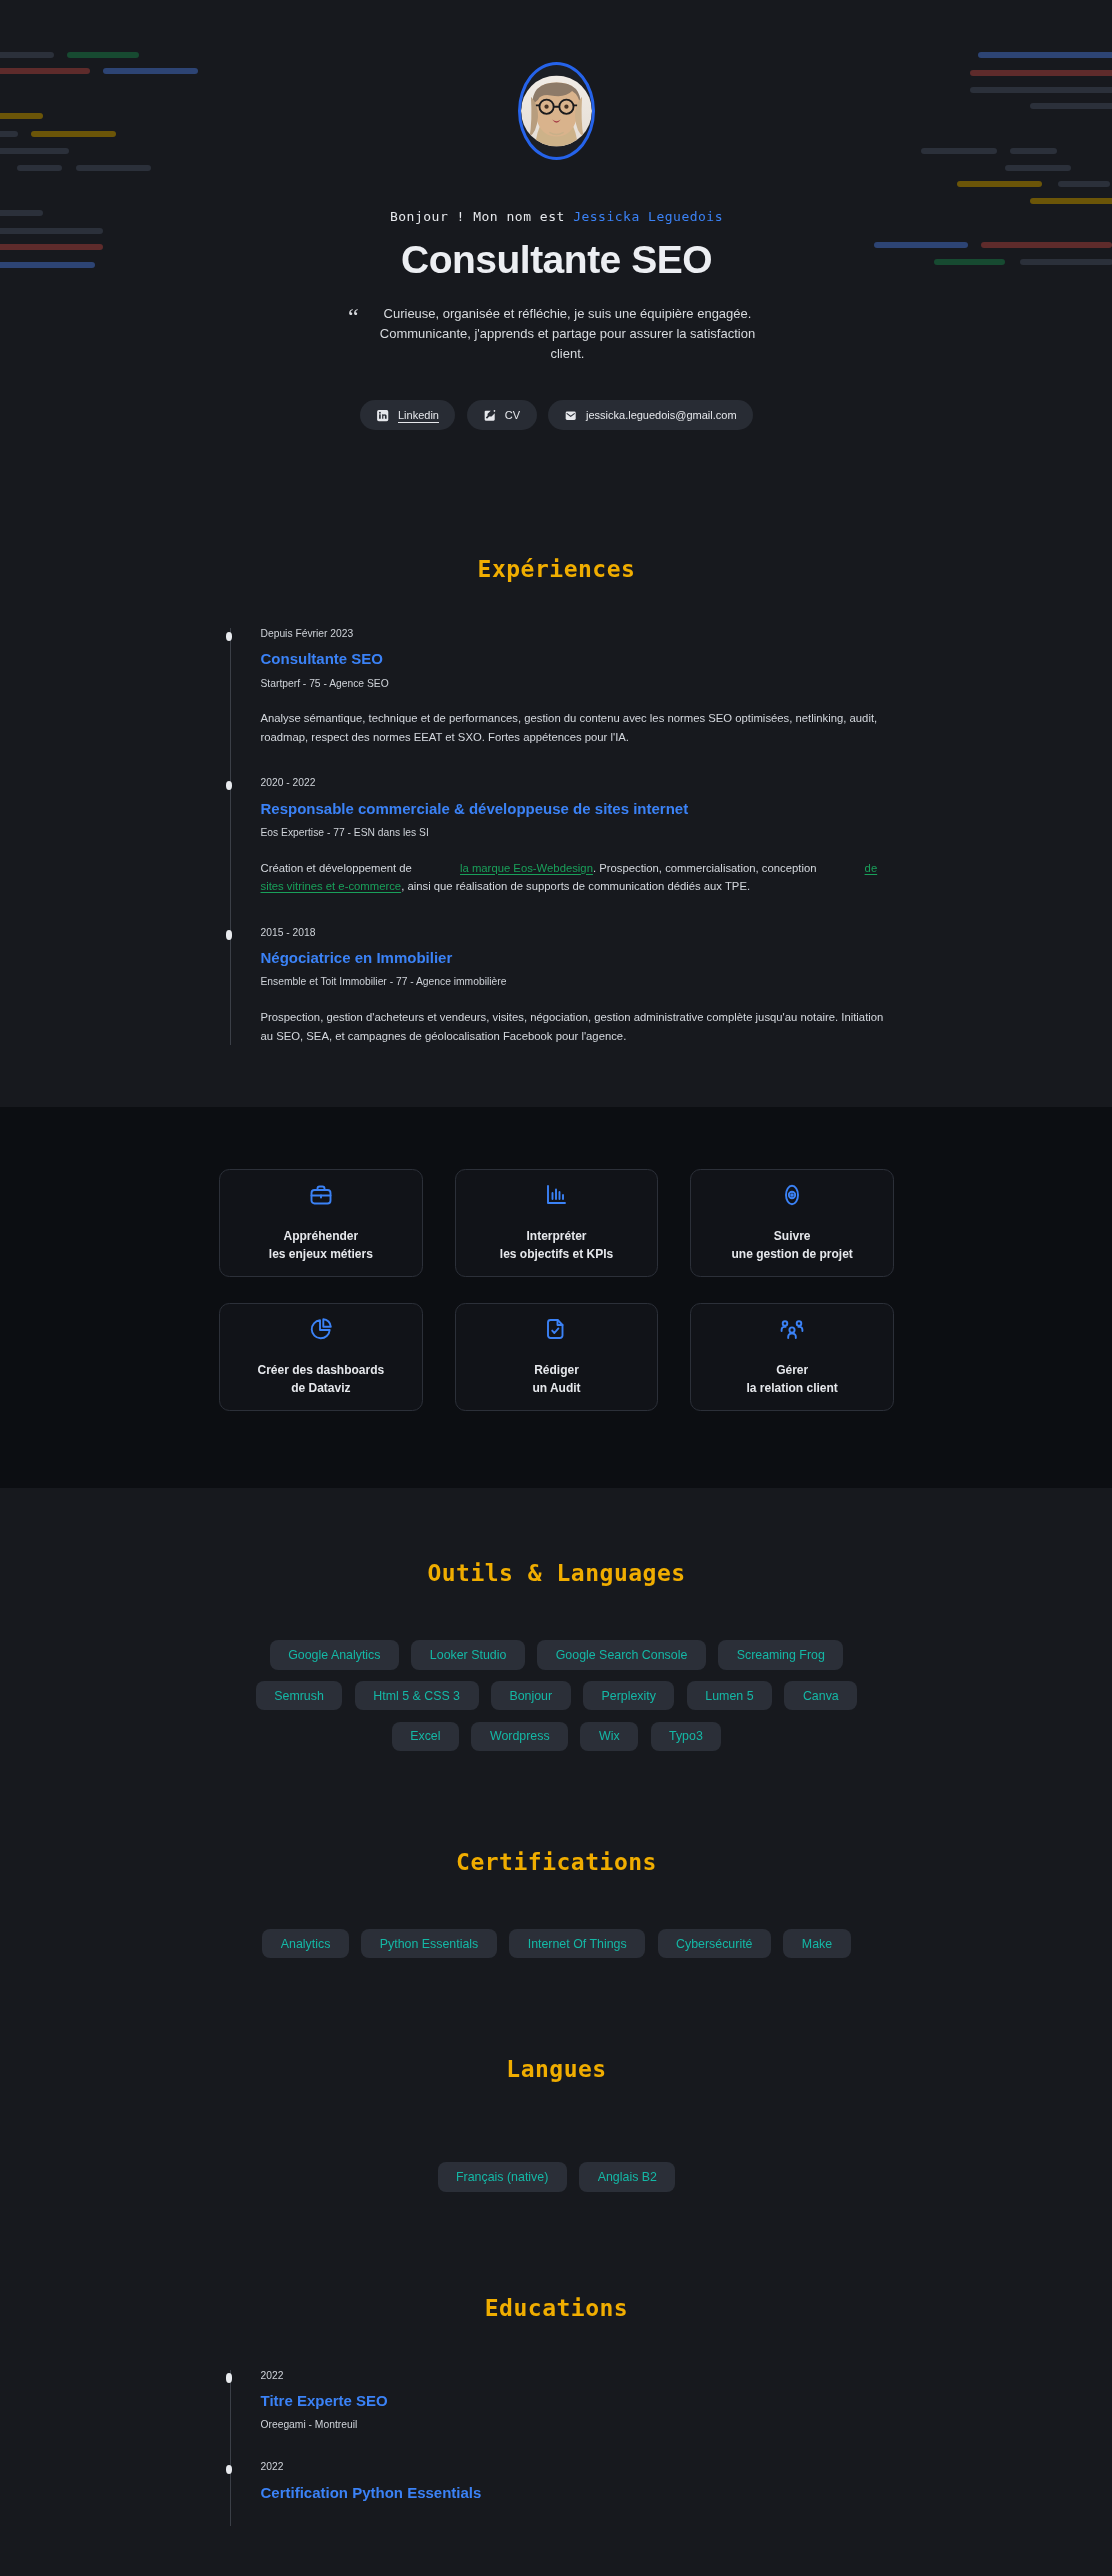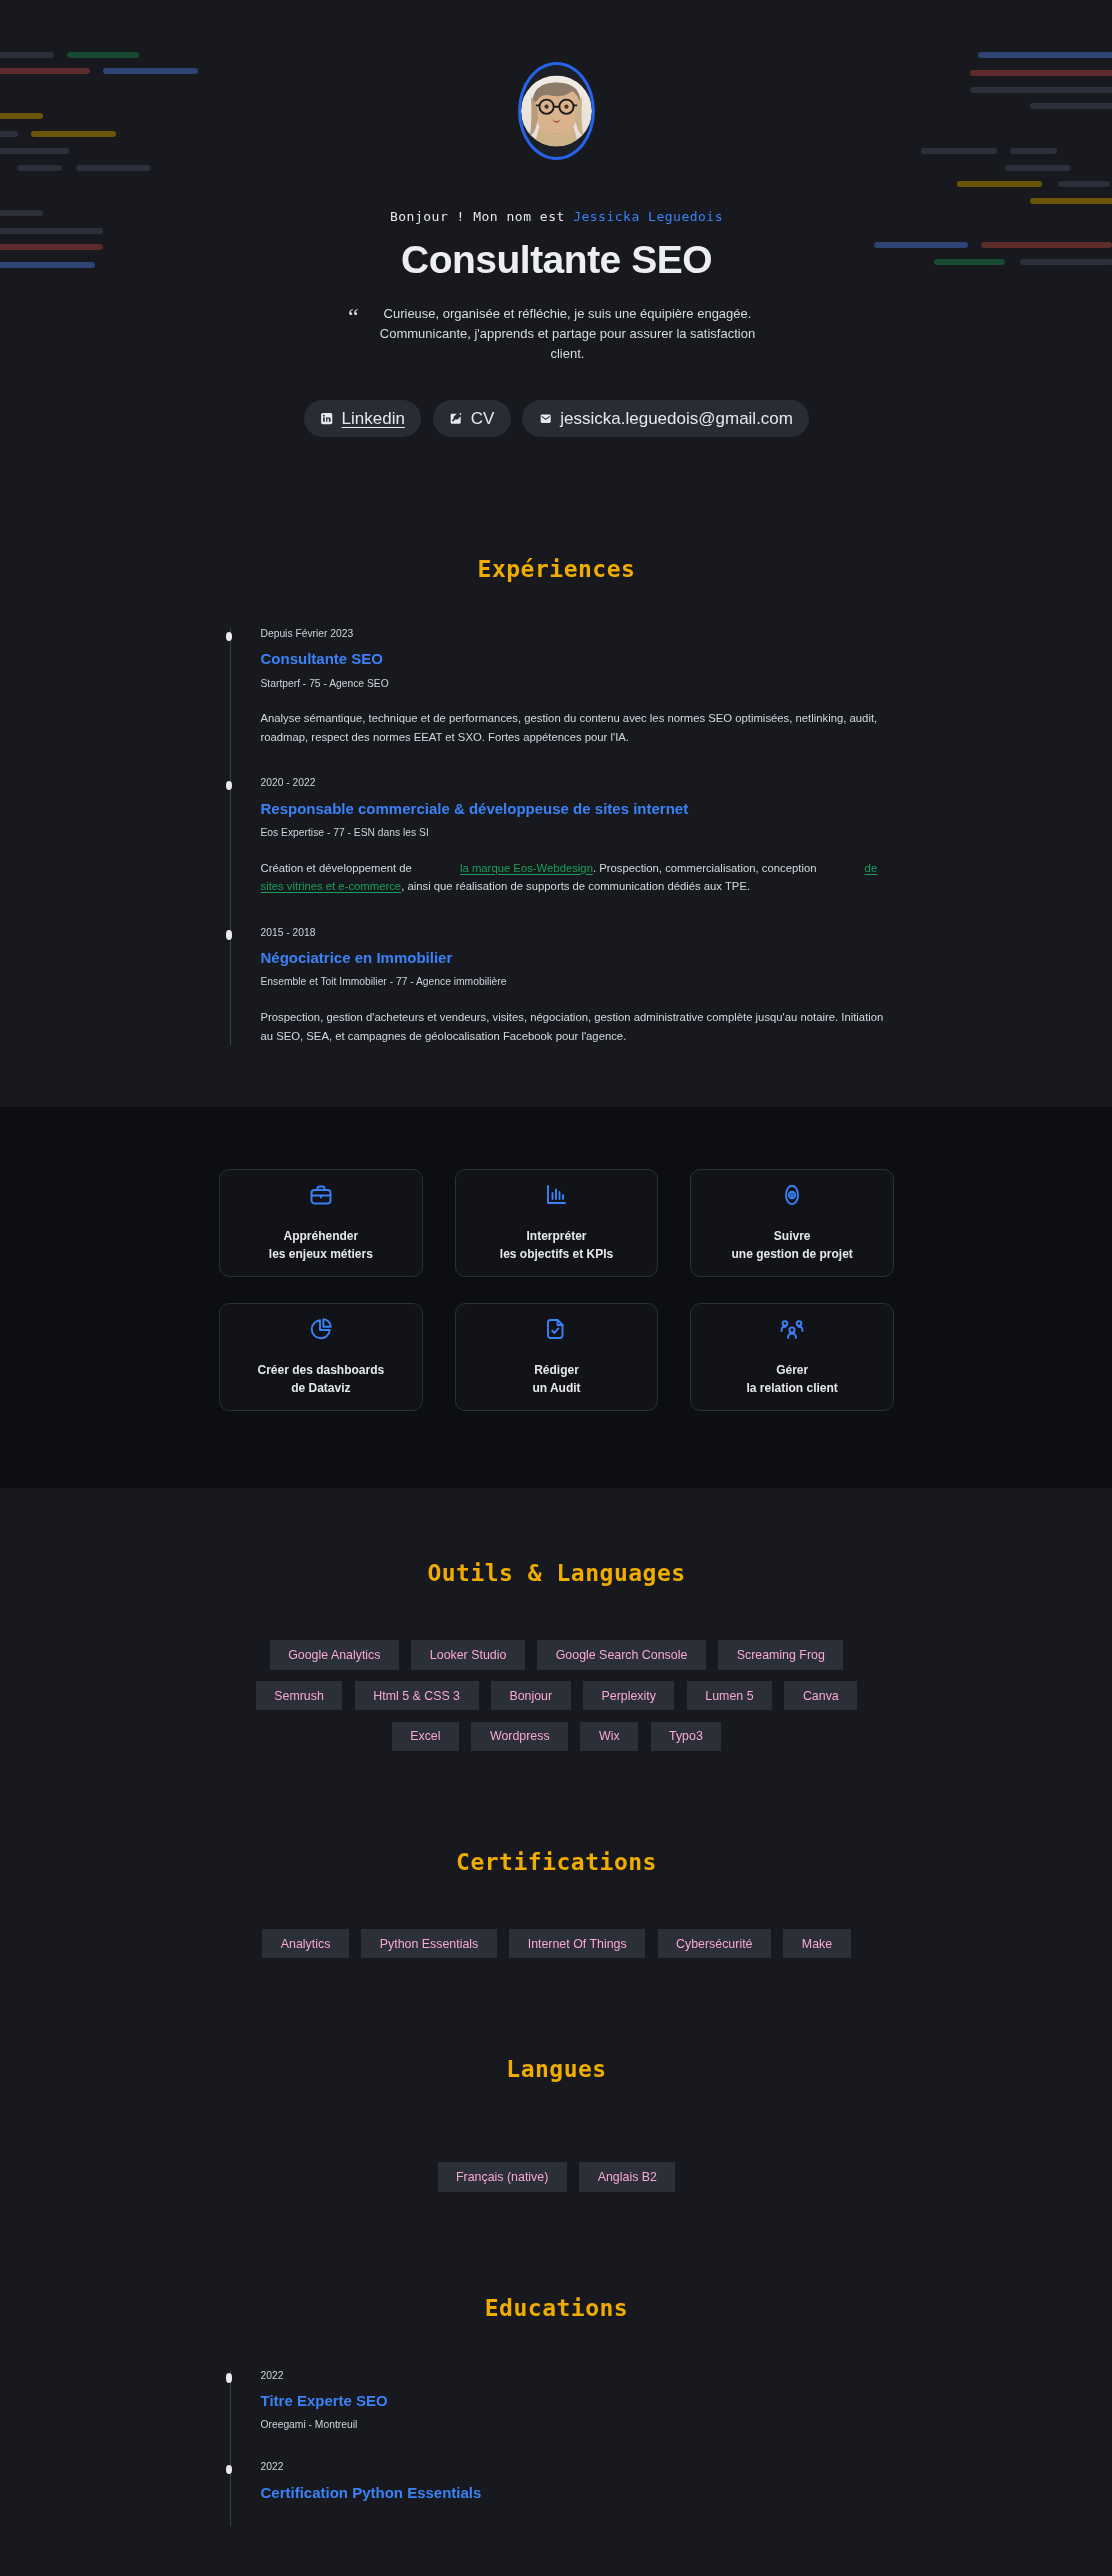--- a/index.html
+++ b/index.html
@@ -95,21 +95,21 @@
     gap: 11.3px;
   }
   .cta {
     display: inline-flex;
     align-items: center;
     gap: 8.2px;
     background: #282c34;
     border-radius: 515px;
     padding: 8.2px 16.5px;
     color: #e6e8ec;
-    font-size: 17px;
+    font-size: 11px;
     text-decoration: none;
     cursor: pointer;
   }
   .cta .ic { display: inline-flex; align-items: center; }
   .cta-underline { text-decoration: underline; text-underline-offset: 2.6px; }
 
   
   .section { width: 1113px; }
   .sec-a { background: #17191e; }
   .sec-b { background: #0c0e12; }
@@ -190,24 +190,24 @@
   .chips {
     display: flex;
     flex-wrap: wrap;
     justify-content: center;
     gap: 11.3px 12.4px;
     width: 680px;
     margin: 0 auto;
   }
   .chip {
     background: #2b2f38;
-    border-radius: 0;
+    border-radius: 8px;
     padding: 7.7px 18.5px;
     font-size: 12.4px;
-    color: #f9a8d4;
+    color: #14b8a6;
     cursor: pointer;
     white-space: nowrap;
   }
 </style>
 </head>
 <body>
 
 <div class="page">
 
   <section class="hero">

